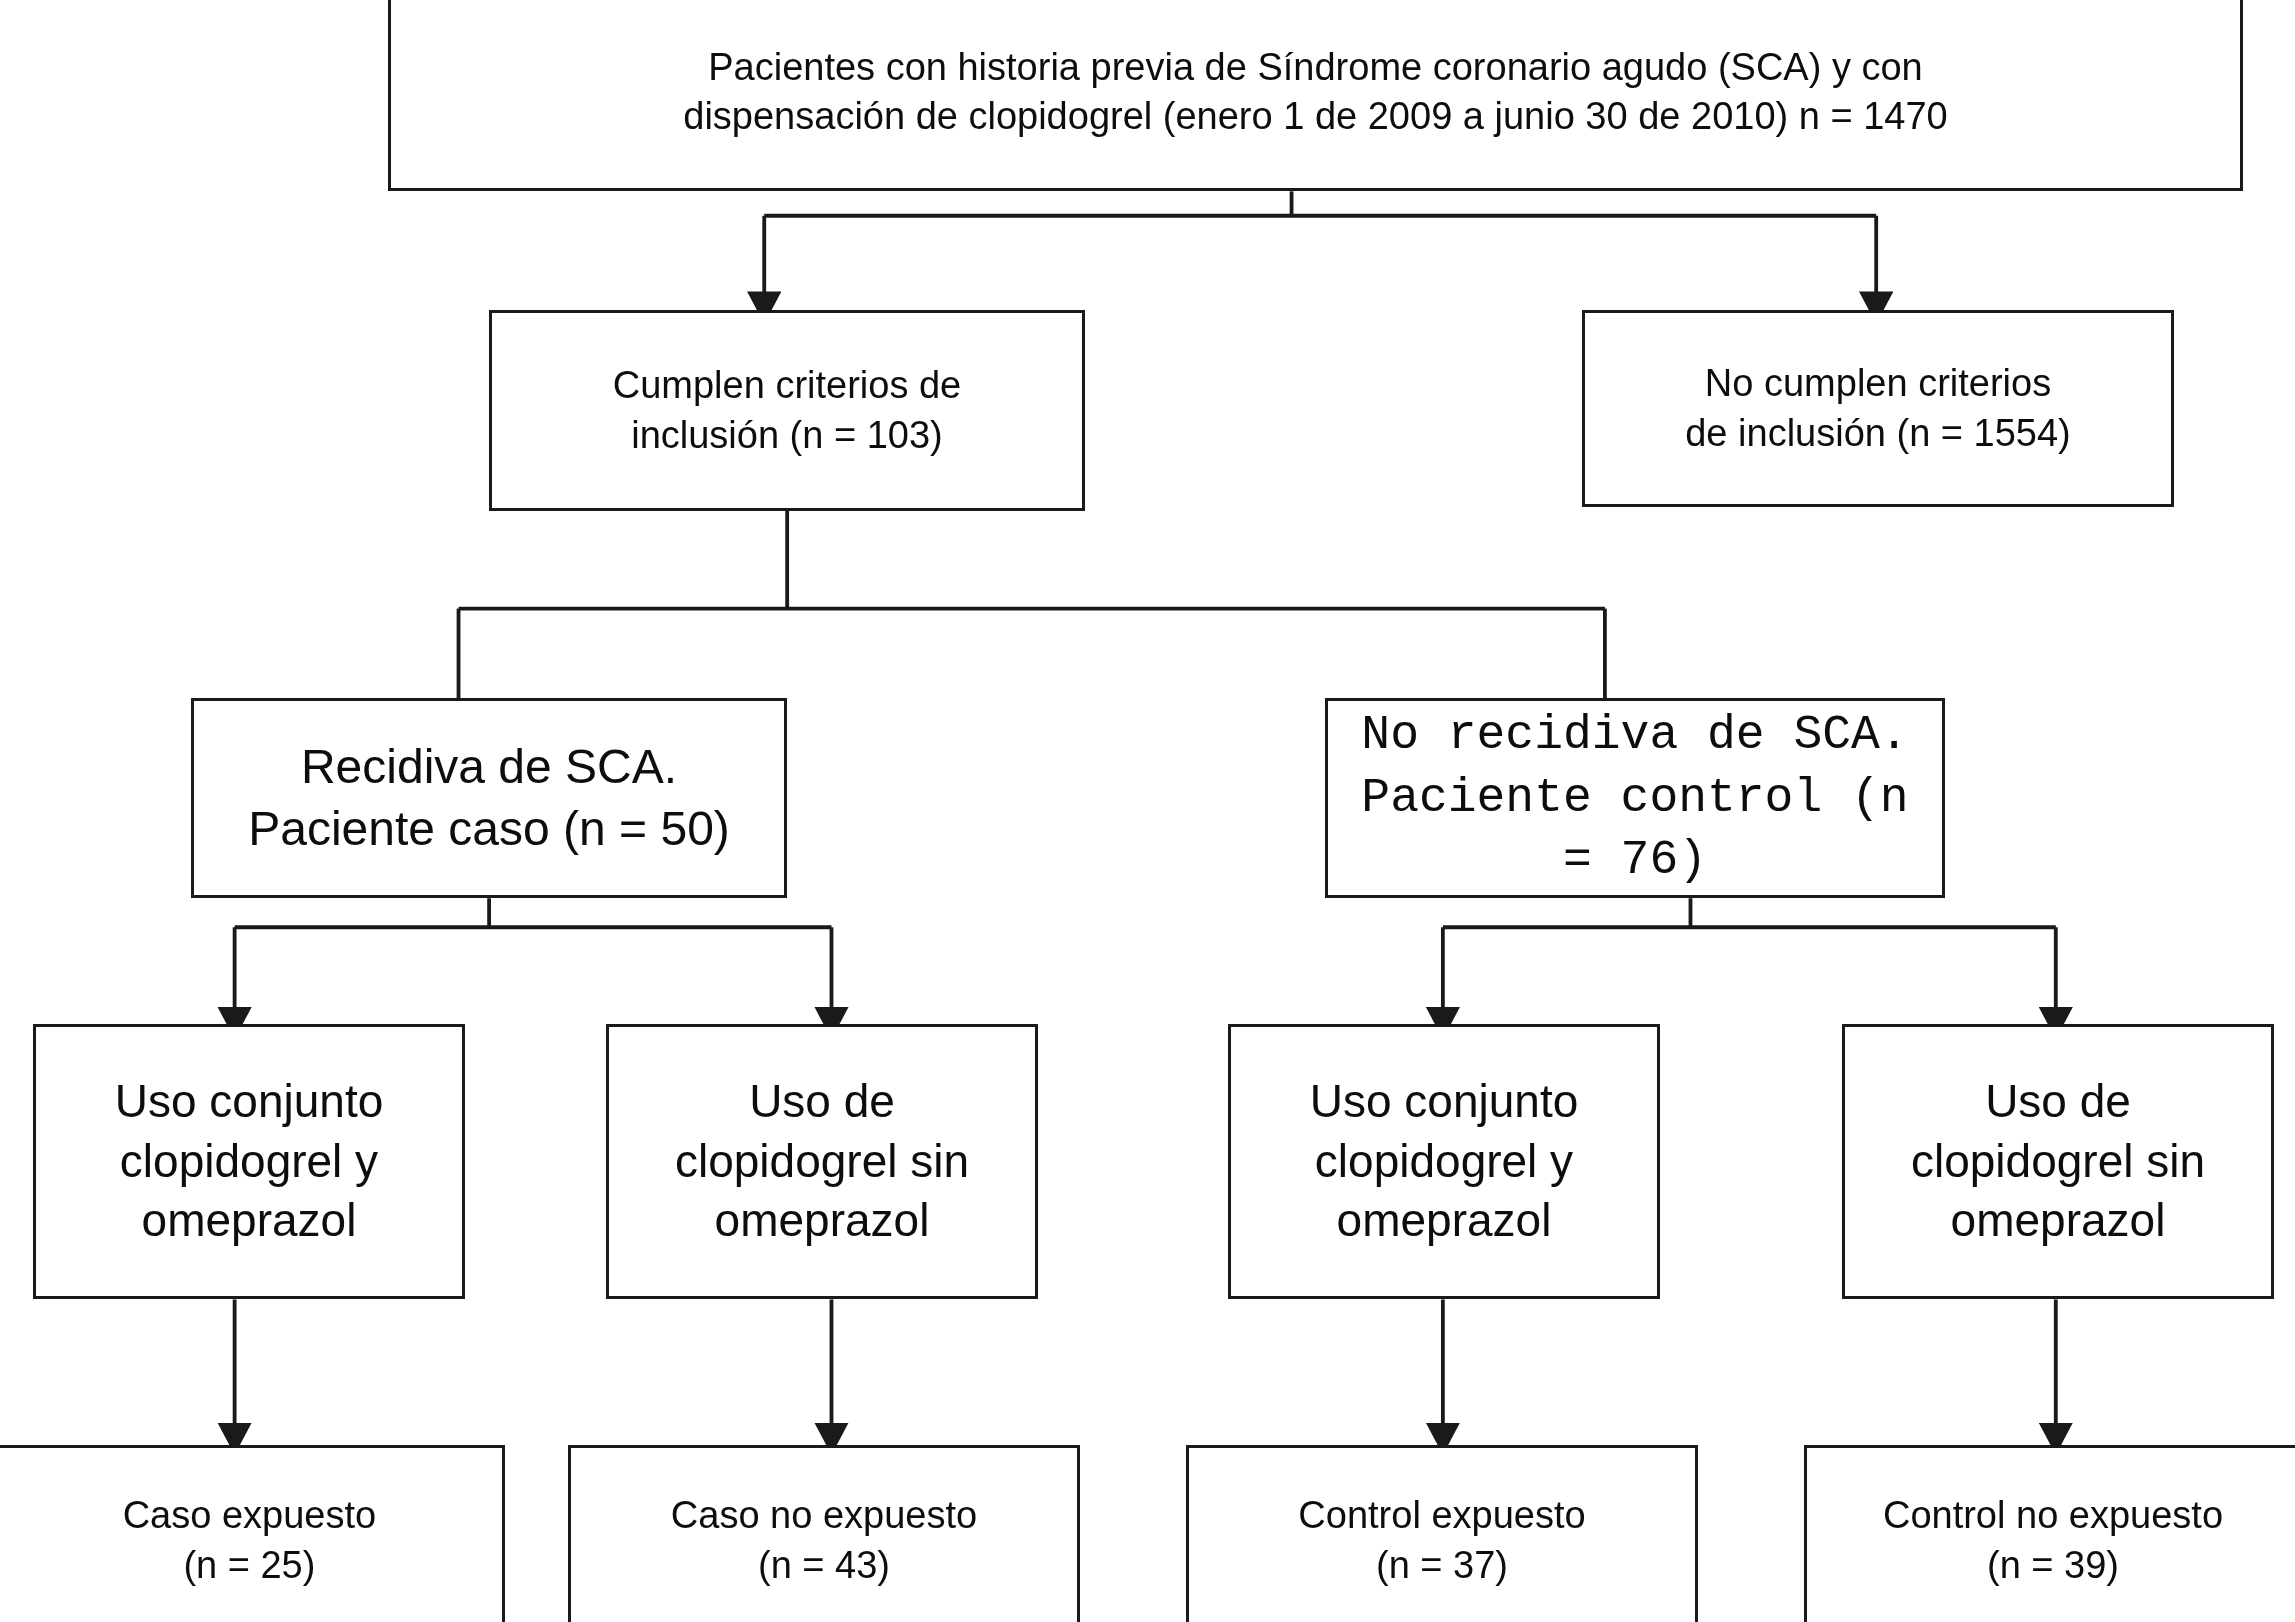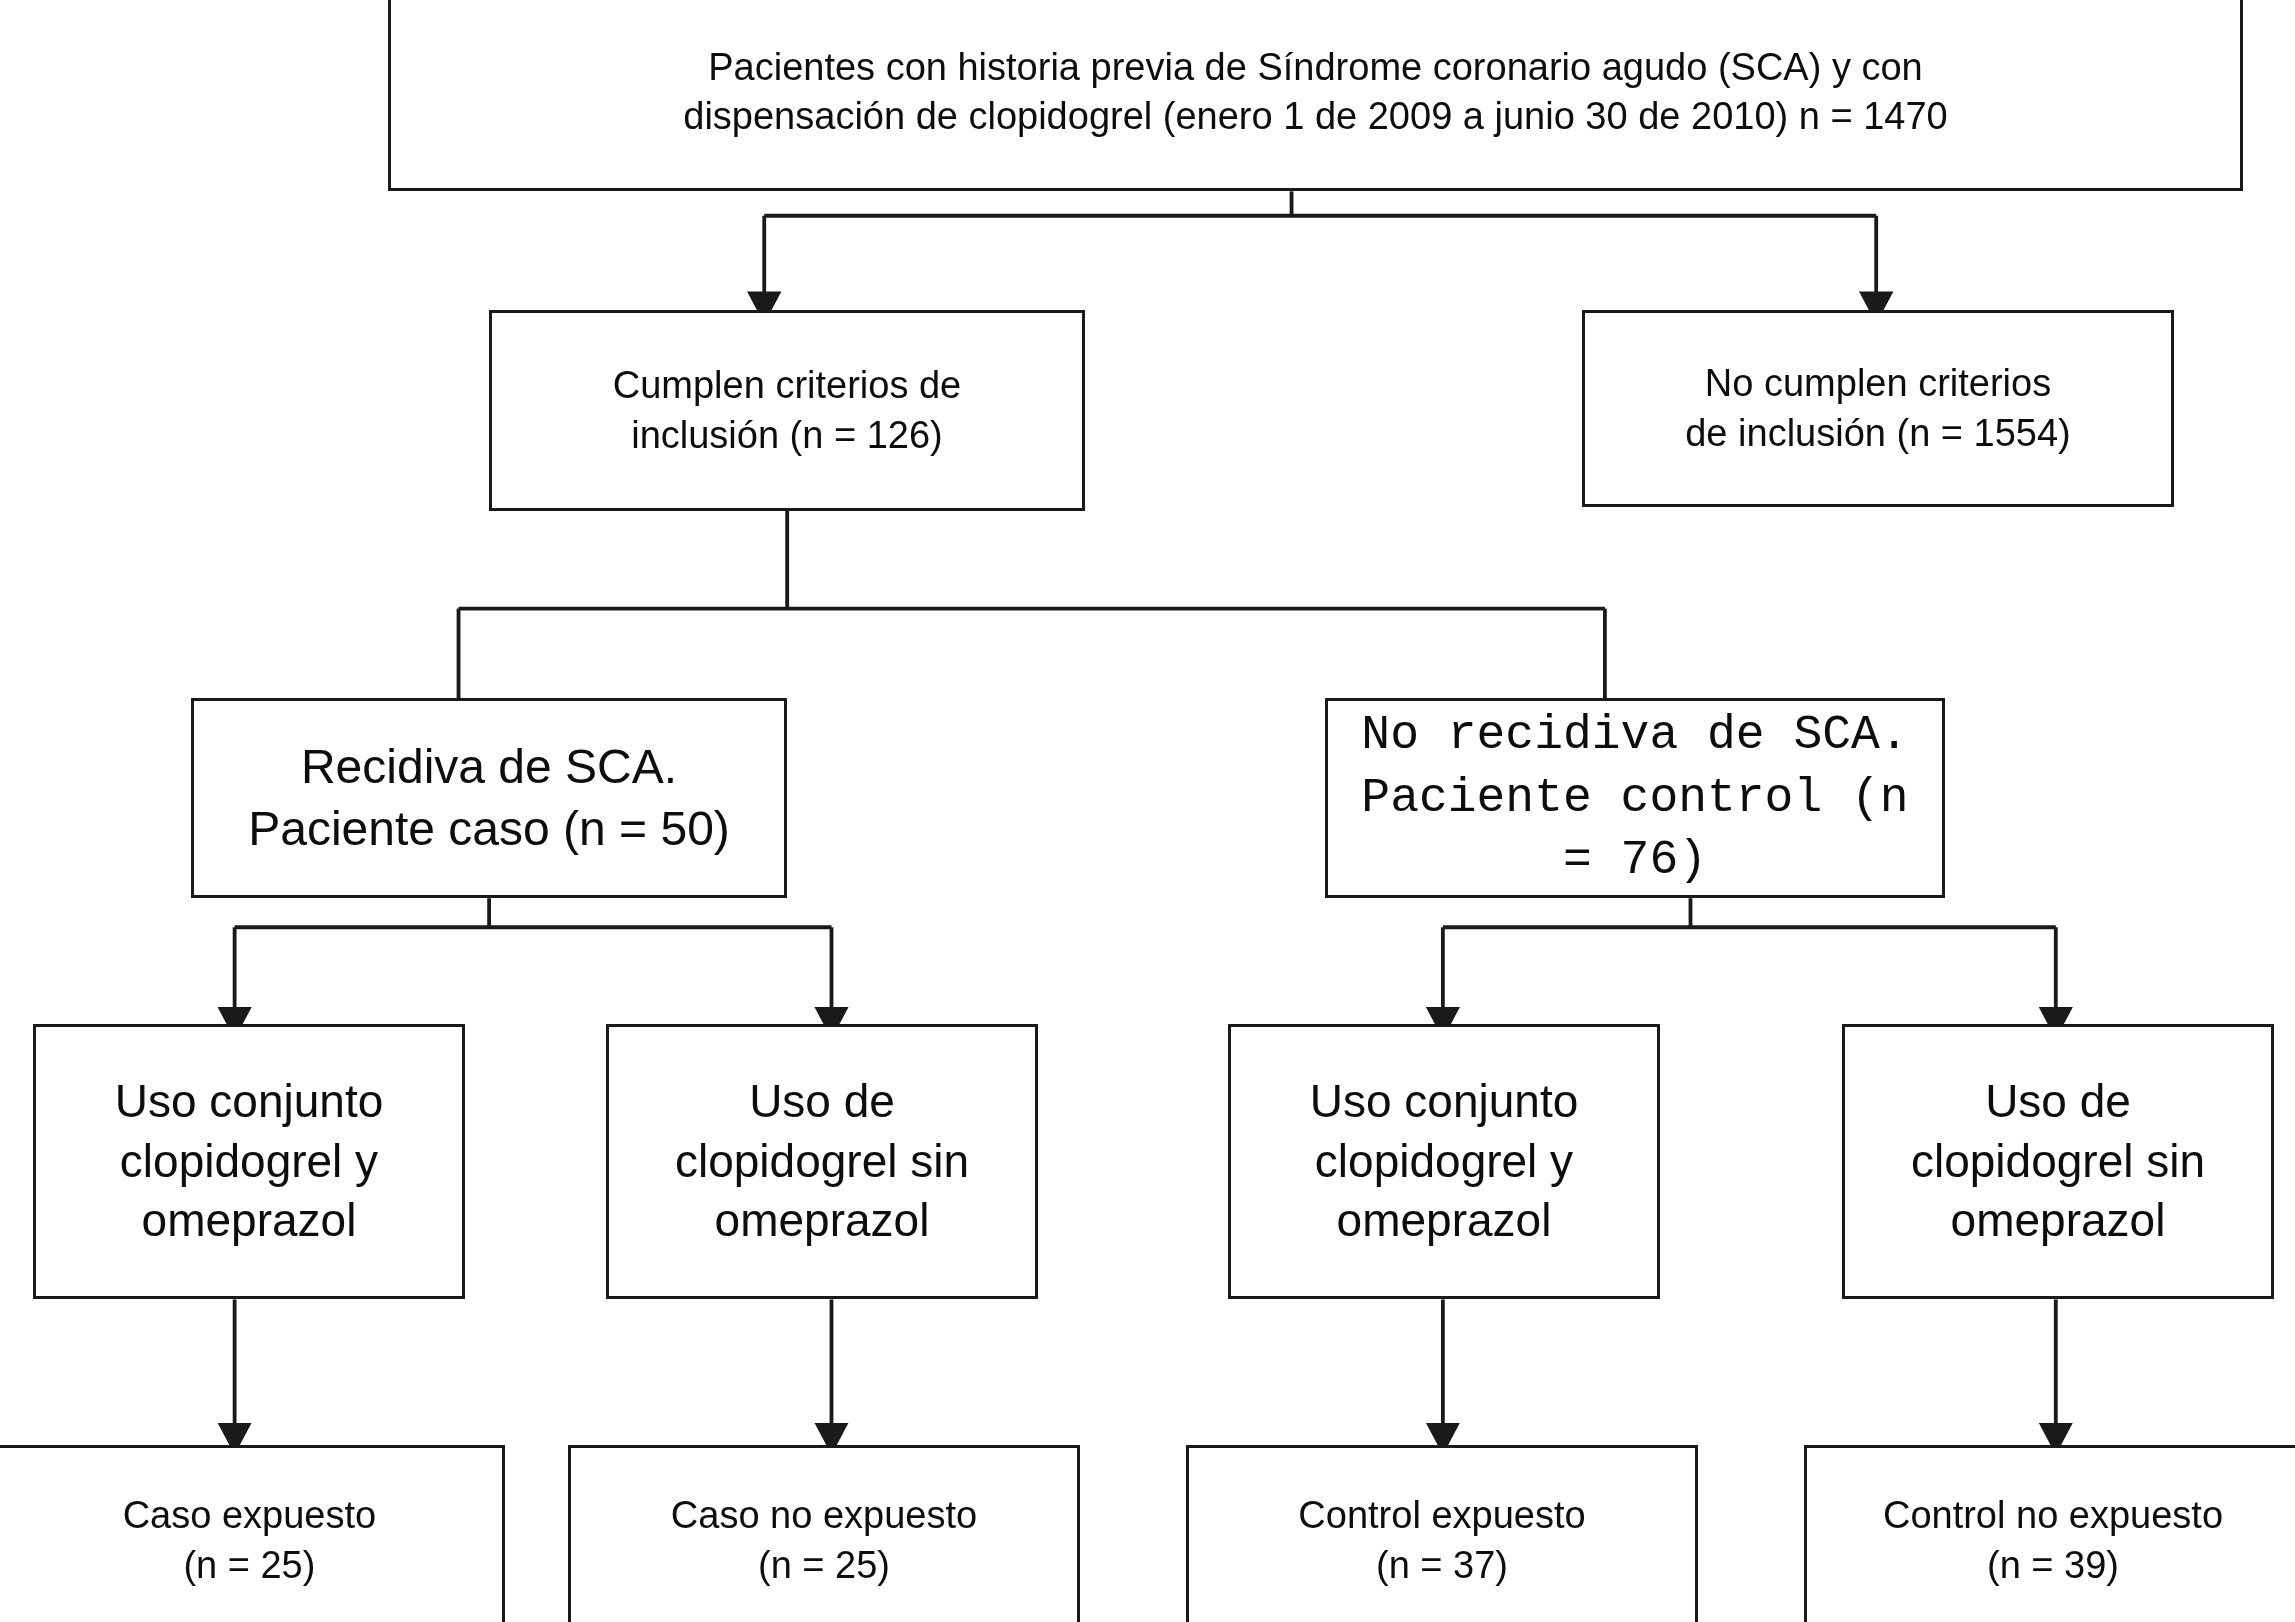--- a/index.html
+++ b/index.html
@@ -100,21 +100,21 @@
     </g>
   </svg>
 
   <div class="node" id="n-root" style="left:388px; top:-6.1px; width:1855px; height:197px;">
     <span class="txt">Pacientes con historia previa de Síndrome coronario agudo (SCA) y con
 dispensación de clopidogrel (enero 1 de 2009 a junio 30 de 2010) n = 1470</span>
   </div>
 
   <div class="node tier2" style="left:489px; top:310px; width:596px; height:201px;">
     <span class="txt">Cumplen criterios de
-inclusión (n = 126)</span>
+inclusión (n = 103)</span>
   </div>
 
   <div class="node tier2" style="left:1582px; top:310px; width:592px; height:197px;text-align:center;">
     <span class="txt">No cumplen criterios
 de inclusión (n = 1554)</span>
   </div>
 
   <div class="node tier3" style="left:191px; top:698px; width:596px; height:200px;">
     <span class="txt">Recidiva de SCA.
 Paciente caso (n = 50)</span>
@@ -149,21 +149,21 @@
 omeprazol</span>
   </div>
 
   <div class="node tier5" style="left:-6.1px; top:1445px; width:511px; height:191px;">
     <span class="txt">Caso expuesto
 (n = 25)</span>
   </div>
 
   <div class="node tier5" style="left:568px; top:1445px; width:512px; height:191px;">
     <span class="txt">Caso no expuesto
-(n = 25)</span>
+(n = 43)</span>
   </div>
 
   <div class="node tier5" style="left:1186px; top:1445px; width:512px; height:191px;">
     <span class="txt">Control expuesto
 (n = 37)</span>
   </div>
 
   <div class="node tier5" style="left:1804px; top:1445px; width:498px; height:191px;">
     <span class="txt">Control no expuesto
 (n = 39)</span>

